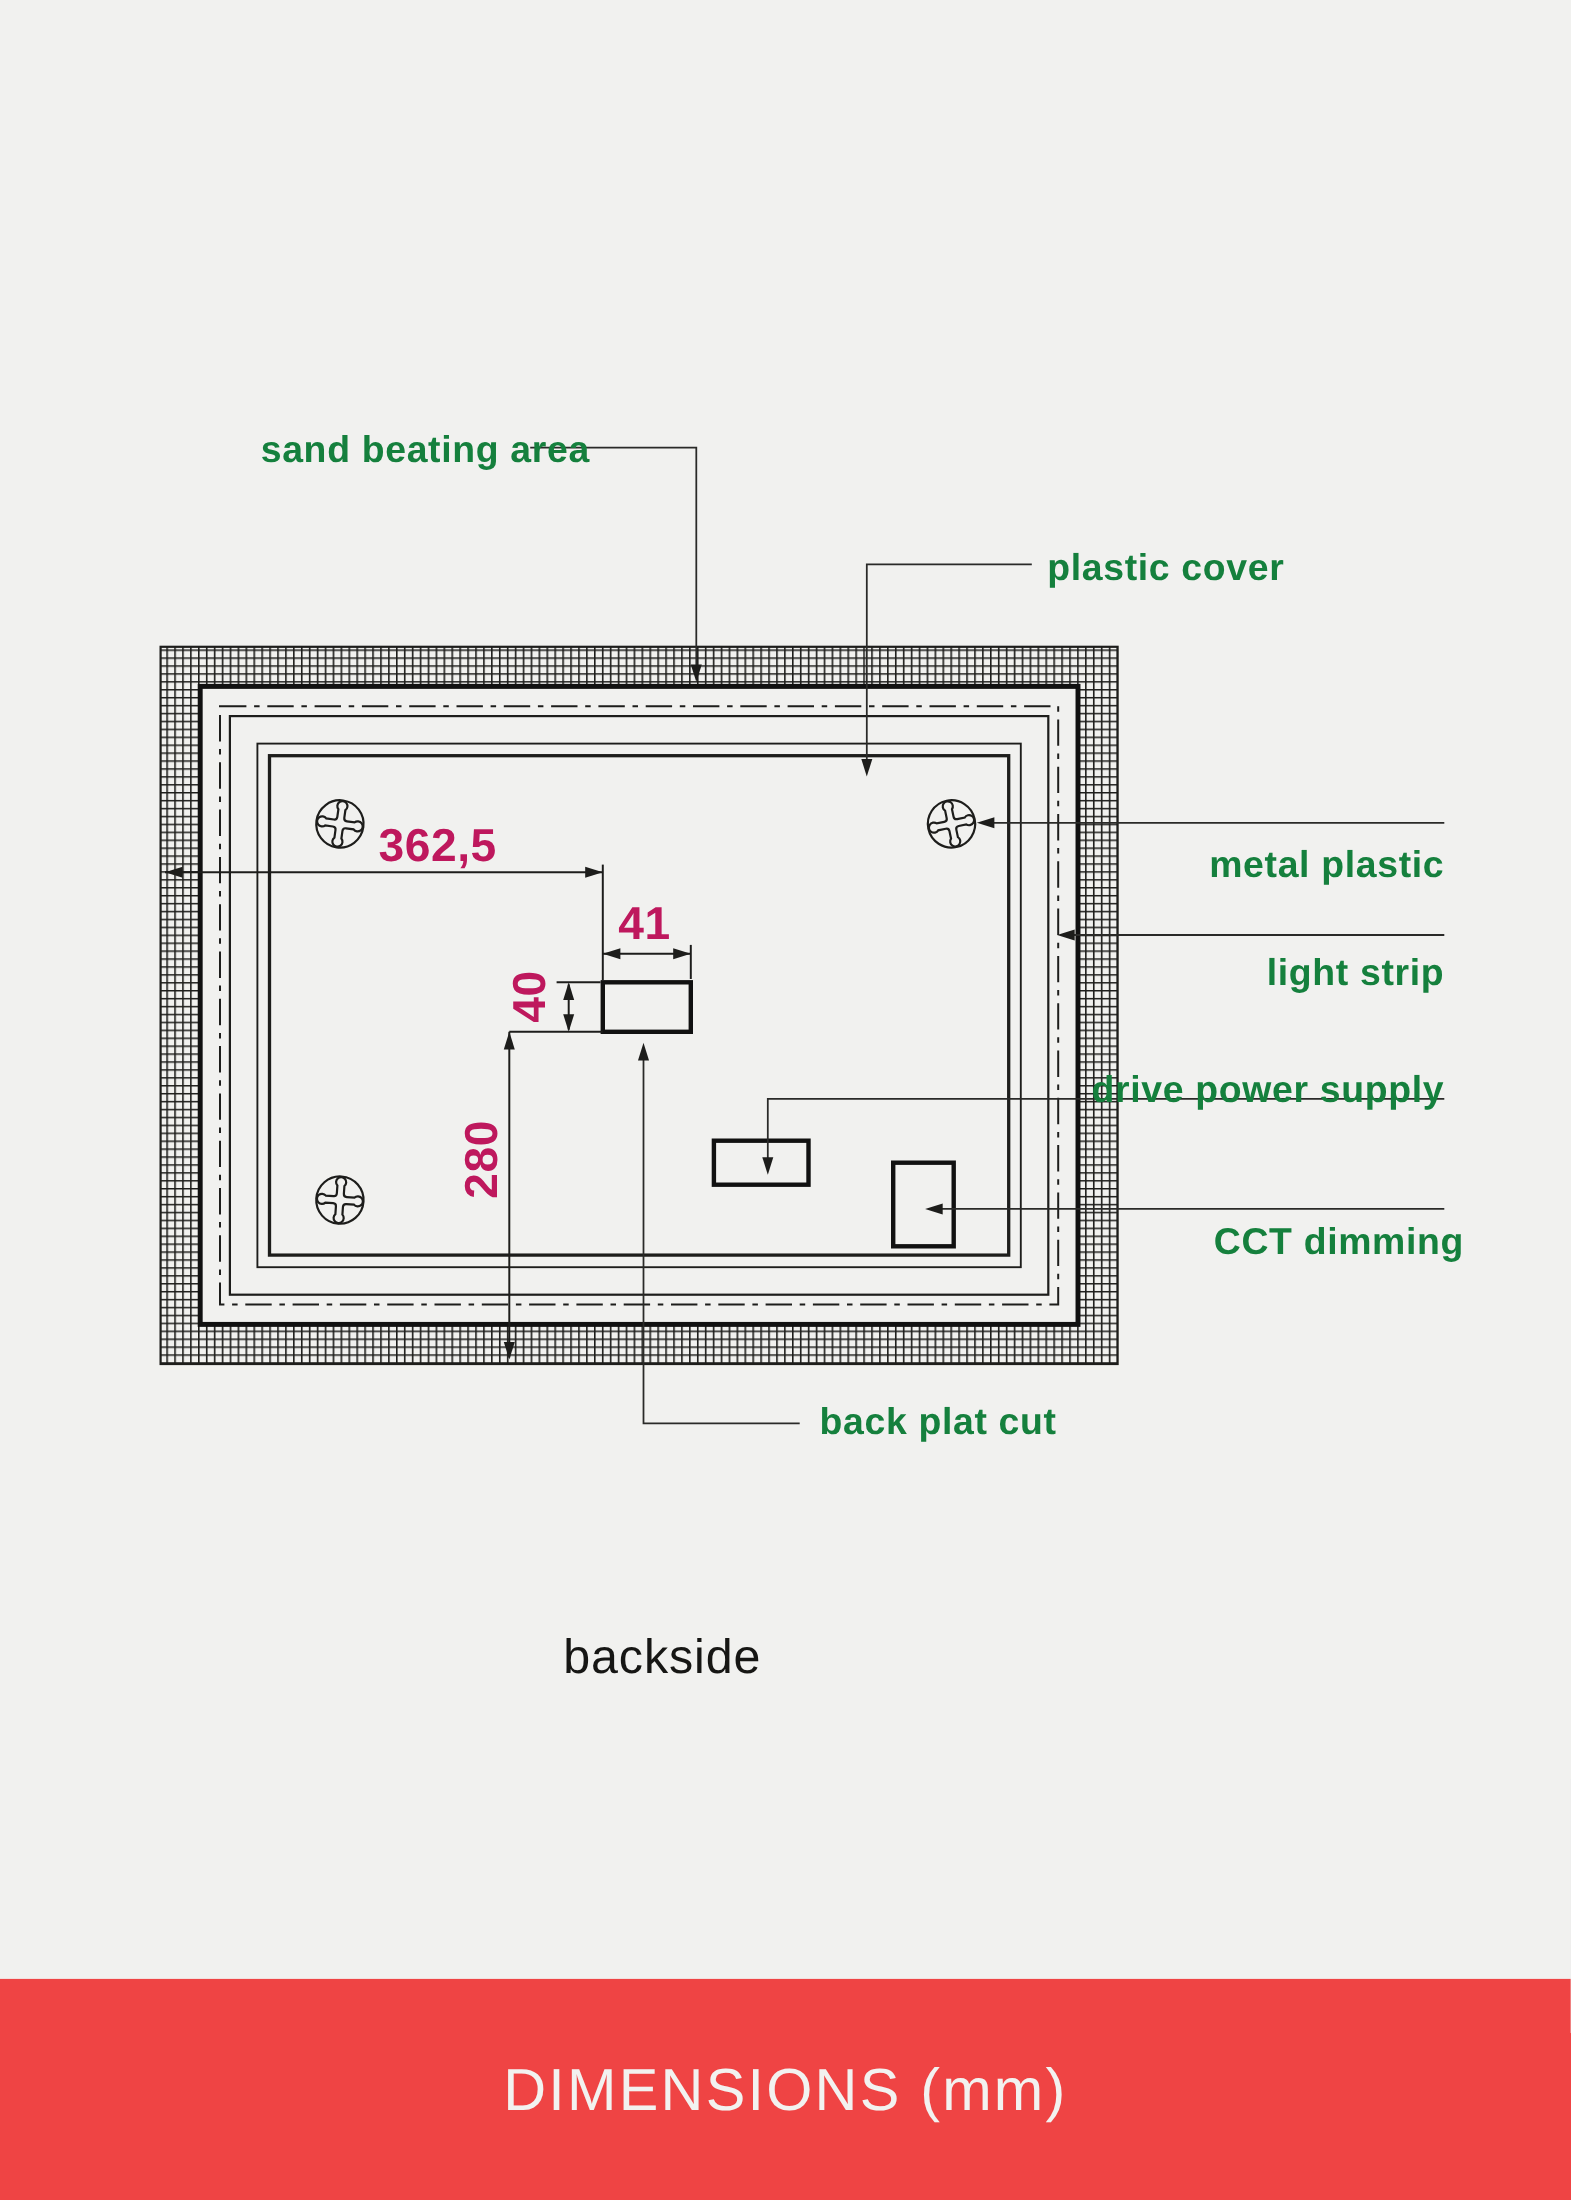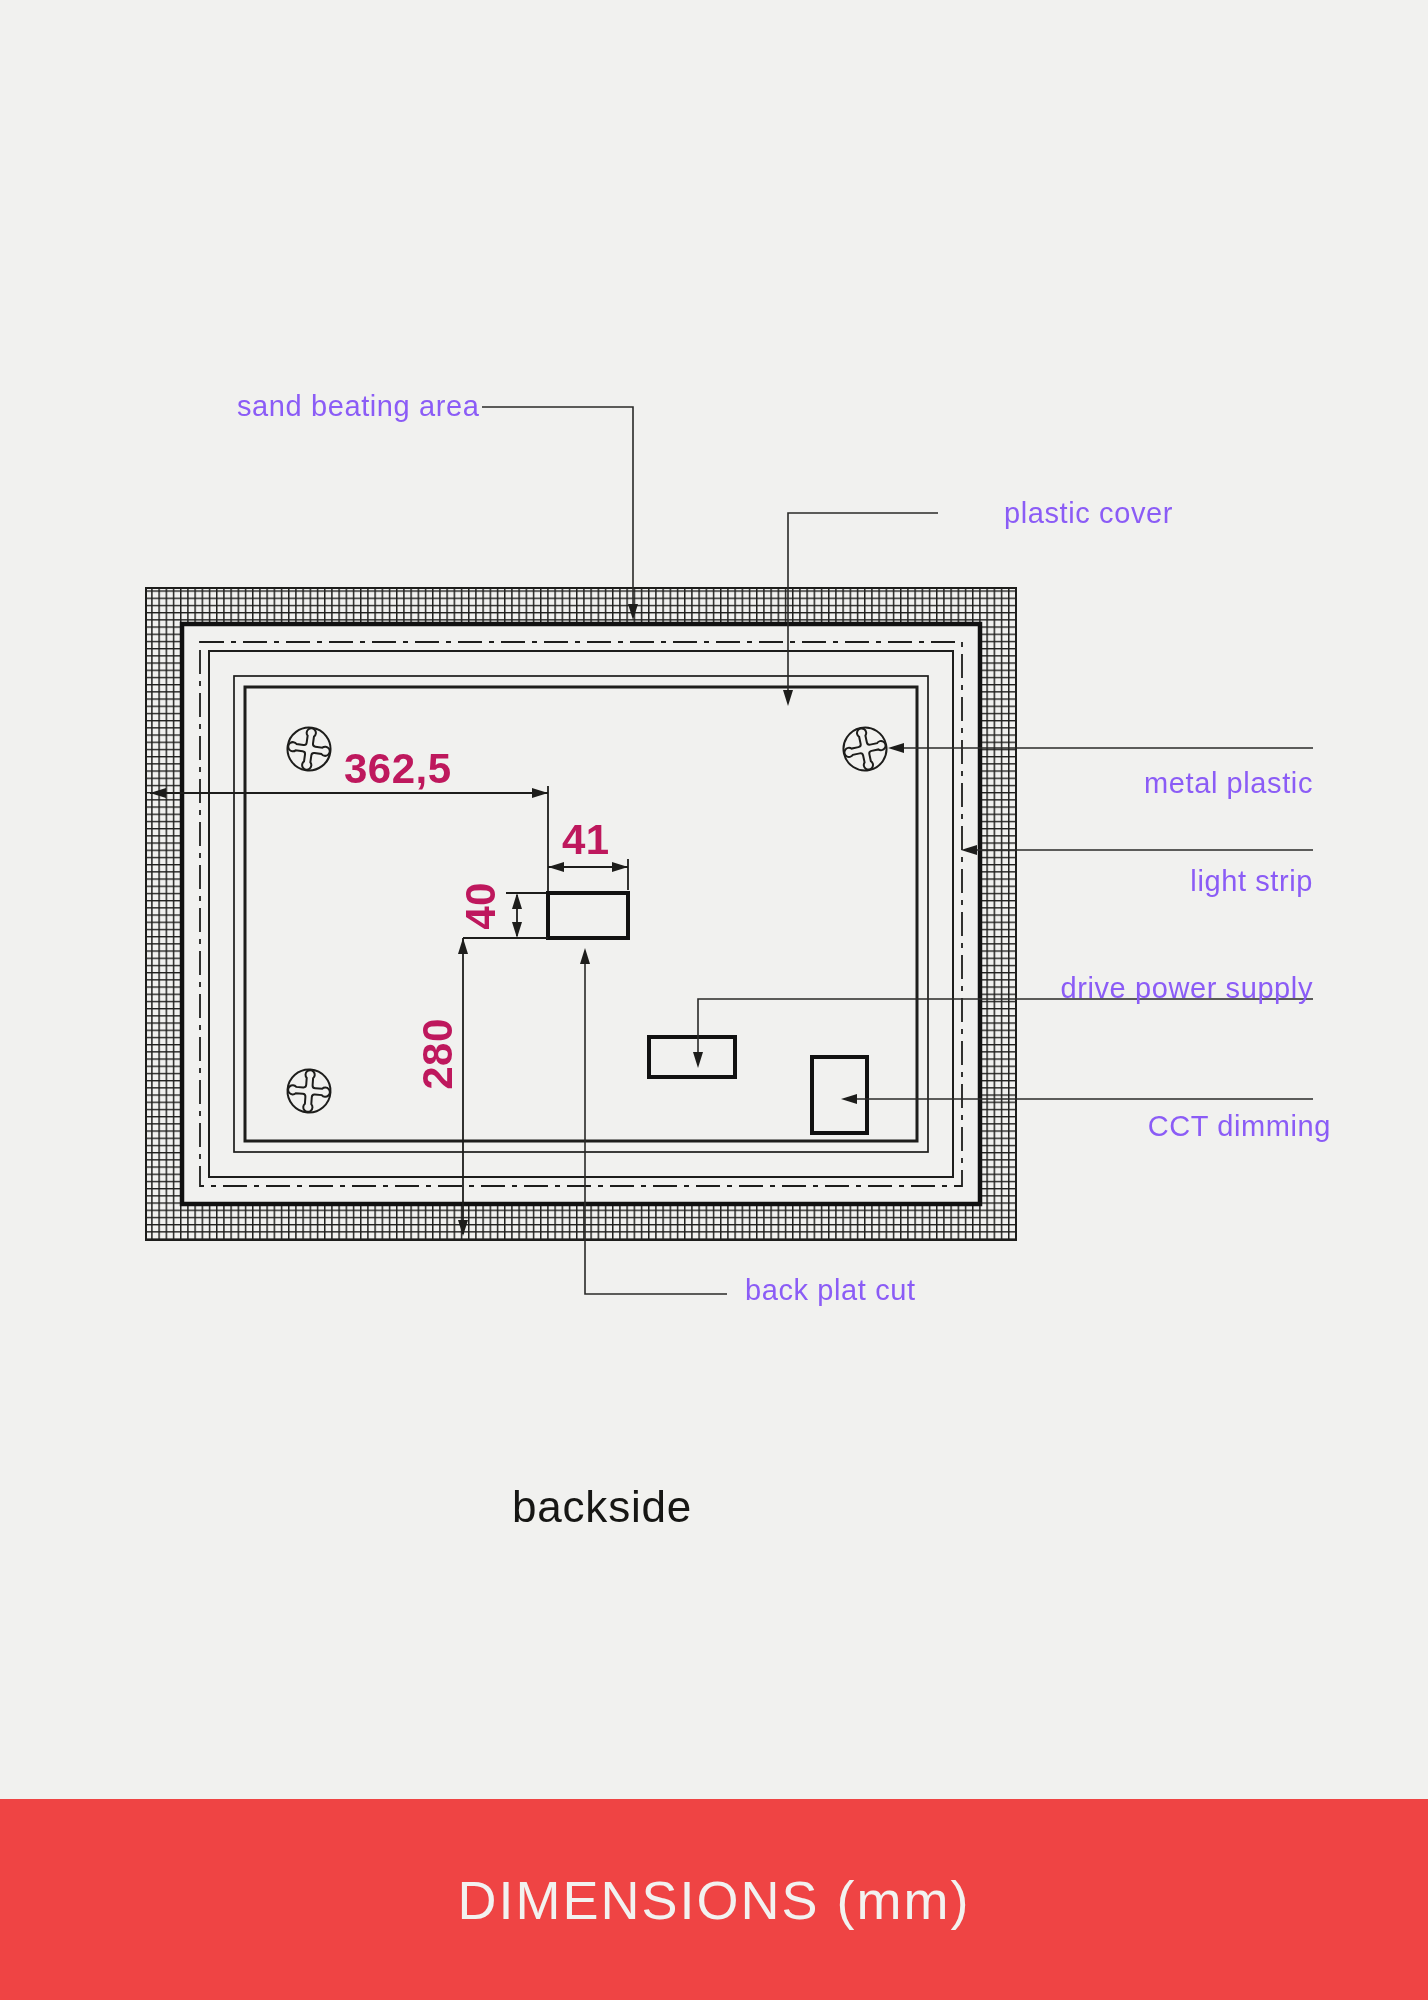--- a/index.html
+++ b/index.html
@@ -13,24 +13,25 @@
     margin:0 auto;
     background:#f1f1ef;
     overflow:hidden;
     color:#1d1d1b;
   }
   .drawing-svg{
     position:absolute;left:0;top:0;width:1428px;height:2000px;
   }
   .lbl{
     position:absolute;
-    font-size:29px;
+    font-size:34px;
     letter-spacing:.6px;
     white-space:nowrap;
-    color:#8b5cf6;
+    color:#15803d;
+    font-weight:bold;
   }
   .lbl.right{ text-align:right; }
   .dim{
     position:absolute;
     font-size:42px;
     font-weight:700;
     letter-spacing:.5px;
     white-space:nowrap;
     color:#be185d;
   }
@@ -132,21 +133,21 @@
       <polygon points="888,748 904,743 904,753"></polygon>
       <polygon points="961,850 977,845 977,855"></polygon>
       <polygon points="698,1068 693,1052 703,1052"></polygon>
       <polygon points="841,1099 857,1094 857,1104"></polygon>
       <polygon points="585,948 580,964 590,964"></polygon>
     </g>
   </svg>
 
   <div class="lbl" style="left:237px; top:390px;">sand beating area</div>
 
-  <div class="lbl" style="left:1004px; top:497px;">plastic cover</div>
+  <div class="lbl" style="left:952px; top:497px;">plastic cover</div>
 
   <div class="lbl right" style="right:115px; top:767px;">metal plastic</div>
 
   <div class="lbl right" style="right:115px; top:865px;">light strip</div>
 
   <div class="lbl right" style="right:115px; top:972px;">drive power supply</div>
 
   <div class="lbl right" style="right:97px; top:1110px;">CCT dimming</div>
 
   <div class="lbl" style="left:745px; top:1274px;">back plat cut</div>

